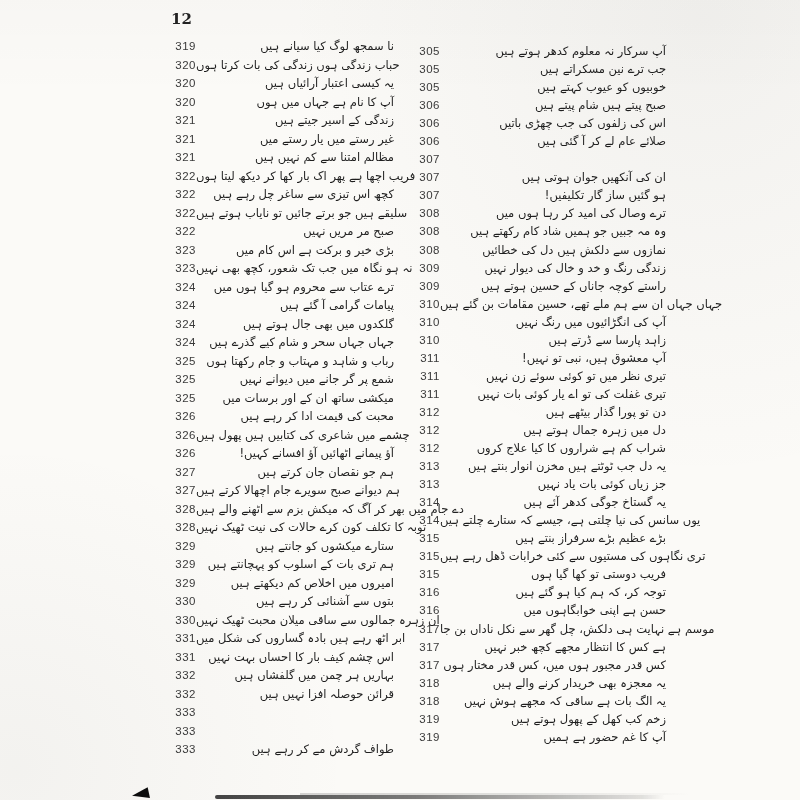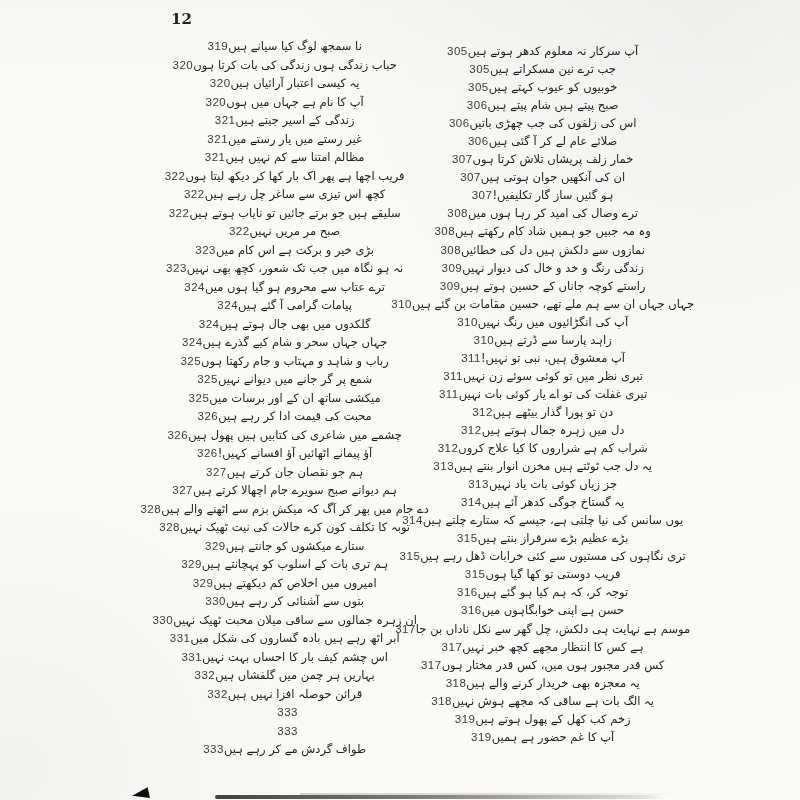--- a/index.html
+++ b/index.html
@@ -15,21 +15,21 @@
       radial-gradient(ellipse at 2% 96%, rgba(90,90,90,0.05), transparent 30%),
       linear-gradient(to bottom, rgba(0,0,0,0.015), rgba(0,0,0,0) 12%),
       #fbfaf7;
   }
   .book-page-number{
     position:absolute;top:10px;left:171px;
     font-family:"DejaVu Serif",serif;font-weight:bold;
     font-size:15px;color:#222;
   }
   .index-column{
-    position:absolute;display:flex;flex-direction:column;align-items:center;
+    position:absolute;display:flex;flex-direction:column;
   }
   .index-column.left{ top:37px;left:160px;width:240px; }
   .index-column.right{ top:42px;left:404px;width:268px; }
   .index-row{
     display:flex;align-items:baseline;
     height:18.5px;line-height:18.5px;
   }
   .index-column.right .index-row{ height:18.05px;line-height:18.05px; }
   .entry-page-number{
     flex:0 0 36px;text-align:right;
@@ -250,21 +250,20 @@
       <div class="index-row">
     <span class="entry-page-number">306</span>
     <span class="entry-line">اس کی زلفوں کی جب چھڑی باتیں</span>
   </div>
       <div class="index-row">
     <span class="entry-page-number">306</span>
     <span class="entry-line">صلائے عام لے کر آ گئی ہیں</span>
   </div>
       <div class="index-row">
     <span class="entry-page-number">307</span>
-    <span class="entry-line">خمار زلف پریشاں تلاش کرتا ہوں</span>
   </div>
       <div class="index-row">
     <span class="entry-page-number">307</span>
     <span class="entry-line">ان کی آنکھیں جوان ہوتی ہیں</span>
   </div>
       <div class="index-row">
     <span class="entry-page-number">307</span>
     <span class="entry-line">ہو گئیں ساز گار تکلیفیں!</span>
   </div>
       <div class="index-row">

